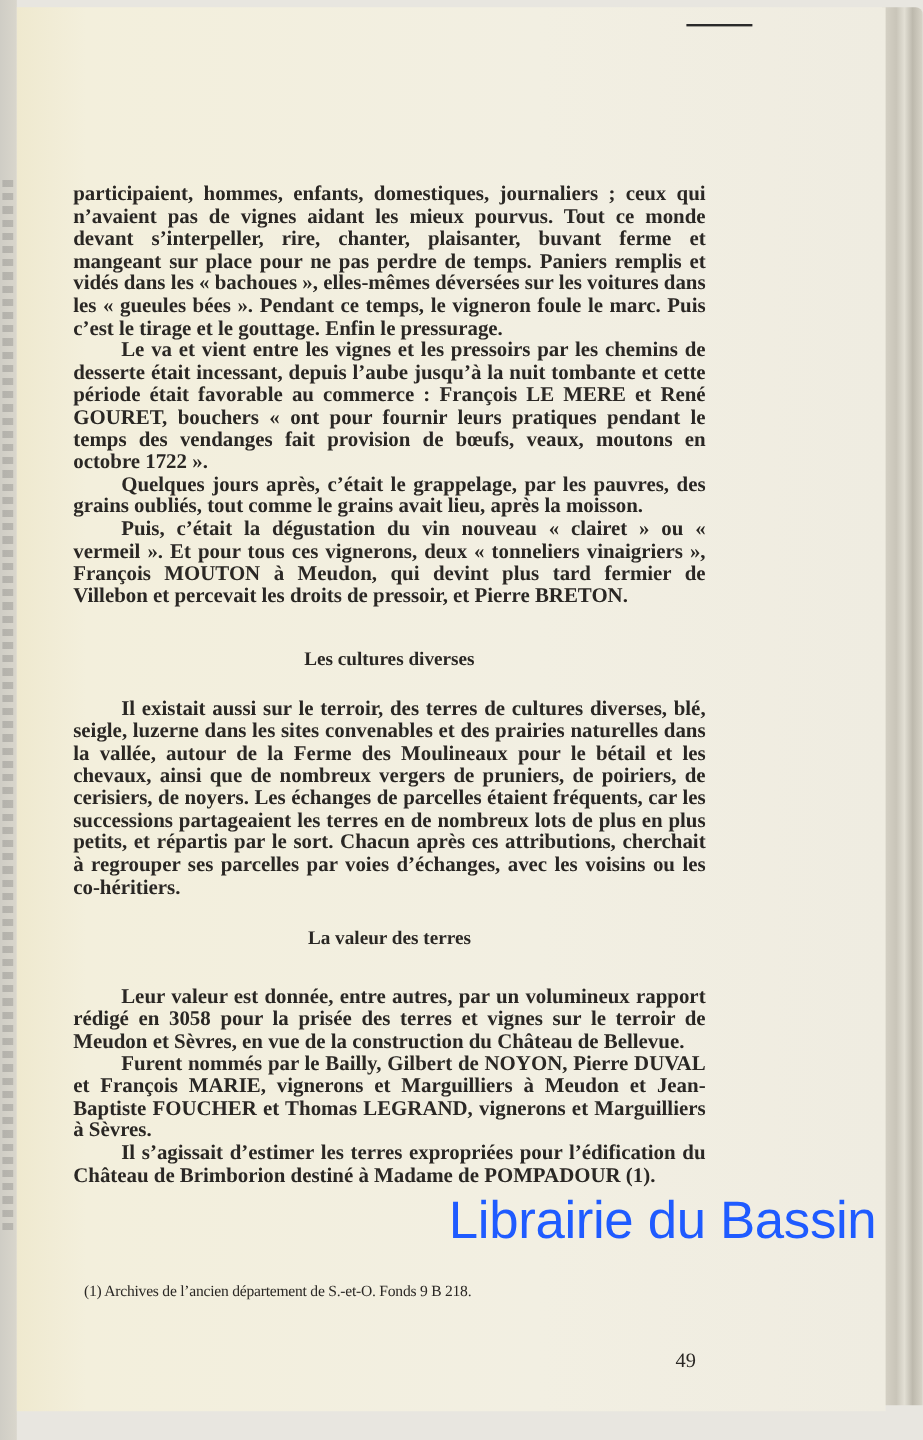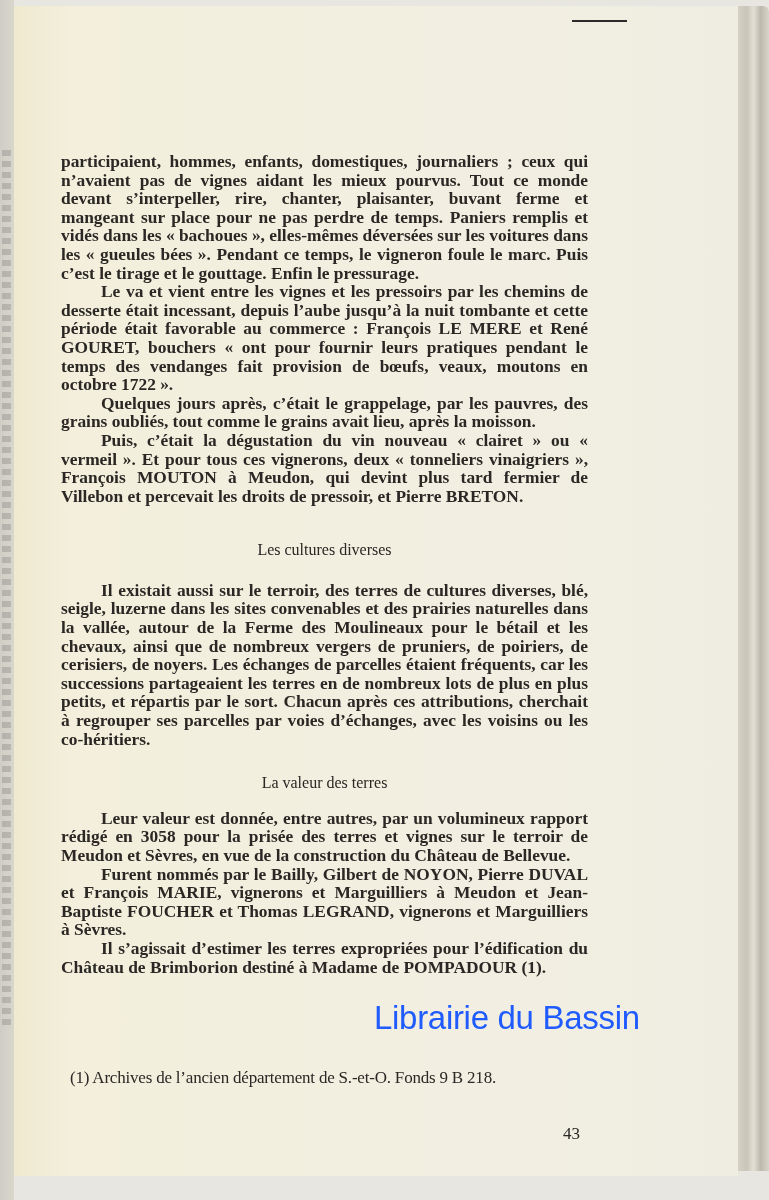--- a/index.html
+++ b/index.html
@@ -61,44 +61,44 @@
       margin: 0;
       text-align: justify;
       hyphens: manual;
       font-weight: bold;
     }
     .para.indent {
       text-indent: 40px;
     }
     .heading {
       text-align: center;
-      font-weight: normal;
+      font-weight: bold;
       font-size: 16px;
       margin: 0;
     }
     .h1 { margin-top: 36px; margin-bottom: 21px; }
-    .h2 { margin-top: 26px; margin-bottom: 16px; }
+    .h2 { margin-top: 26px; margin-bottom: 28px; }
     .footnote {
       position: absolute;
       left: 70px; top: 1068px;
-      font-size: 17px;
+      font-size: 13px;
       color: #2a2724;
       letter-spacing: -0.2px;
     }
     .page-number {
       position: absolute;
       left: 563px; top: 1124px;
       font-size: 17px;
       color: #2a2724;
     }
     .watermark {
       position: absolute;
       left: 374px; top: 995px;
       font-family: "Liberation Sans", "DejaVu Sans", sans-serif;
-      font-size: 33px;
+      font-size: 44px;
       line-height: 46px;
       color: #1f5bff;
       white-space: nowrap;
       letter-spacing: -0.3px;
     }
   </style>
 </head>
 <body>
 
 <div class="facing-page">
@@ -119,15 +119,15 @@
   <h2 class="heading h1">Les cultures diverses</h2>
   <p class="para indent">Il existait aussi sur le terroir, des terres de cultures diverses, blé, seigle, luzerne dans les sites convenables et des prairies naturelles dans la vallée, autour de la Ferme des Moulineaux pour le bétail et les chevaux, ainsi que de nombreux vergers de pruniers, de poiriers, de cerisiers, de noyers. Les échanges de parcelles étaient fréquents, car les successions partageaient les terres en de nombreux lots de plus en plus petits, et répartis par le sort. Chacun après ces attributions, cherchait à regrouper ses parcelles par voies d’échanges, avec les voisins ou les co-héritiers.</p>
 
   <h2 class="heading h2">La valeur des terres</h2>
   <p class="para indent">Leur valeur est donnée, entre autres, par un volumineux rapport rédigé en 3058 pour la prisée des terres et vignes sur le terroir de Meudon et Sèvres, en vue de la construction du Château de Bellevue.</p>
   <p class="para indent">Furent nommés par le Bailly, Gilbert de NOYON, Pierre DUVAL et François MARIE, vignerons et Marguilliers à Meudon et Jean-Baptiste FOUCHER et Thomas LEGRAND, vignerons et Marguilliers à Sèvres.</p>
   <p class="para indent">Il s’agissait d’estimer les terres expropriées pour l’édification du Château de Brimborion destiné à Madame de POMPA­DOUR (1).</p>
 </div>
 
 <div class="footnote">(1) Archives de l’ancien département de S.-et-O. Fonds 9 B 218.</div>
-<div class="page-number">43</div>
+<div class="page-number">49</div>
 
 <div class="watermark">Librairie du Bassin</div>
 
 </body></html>

